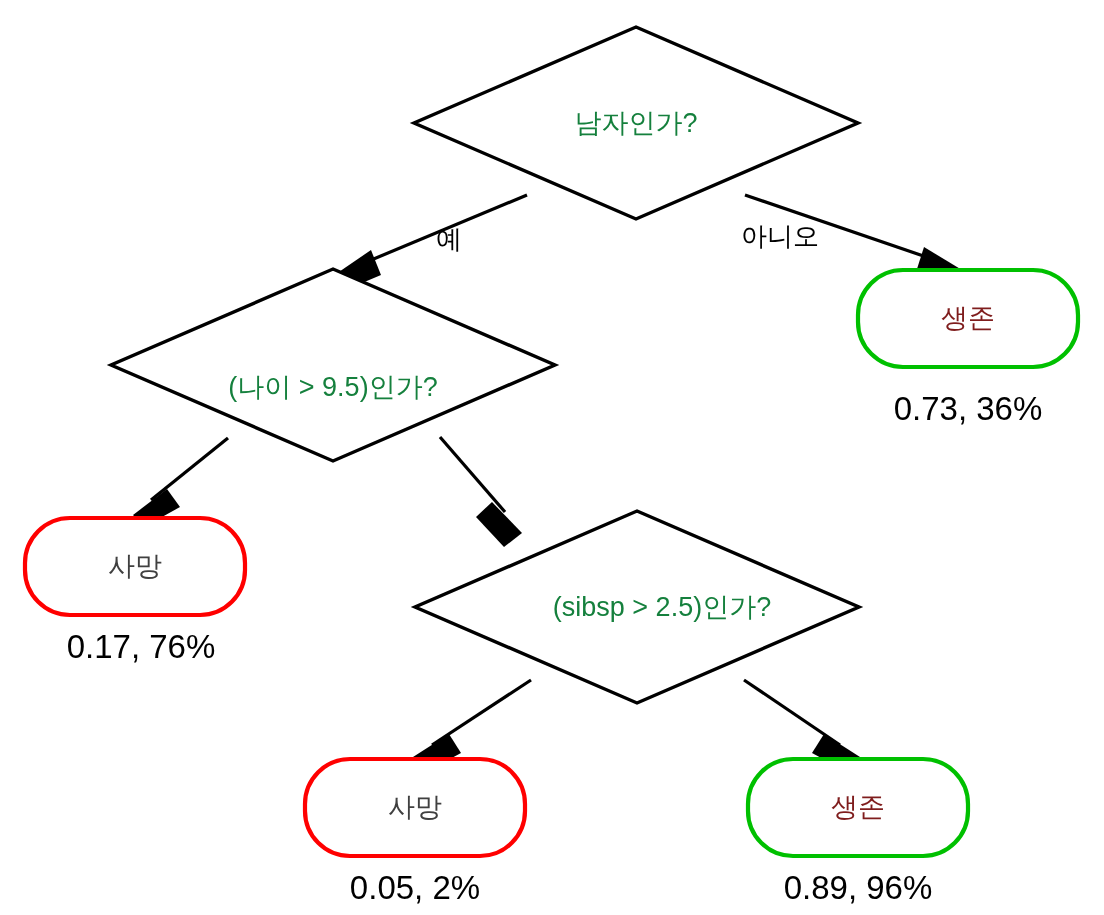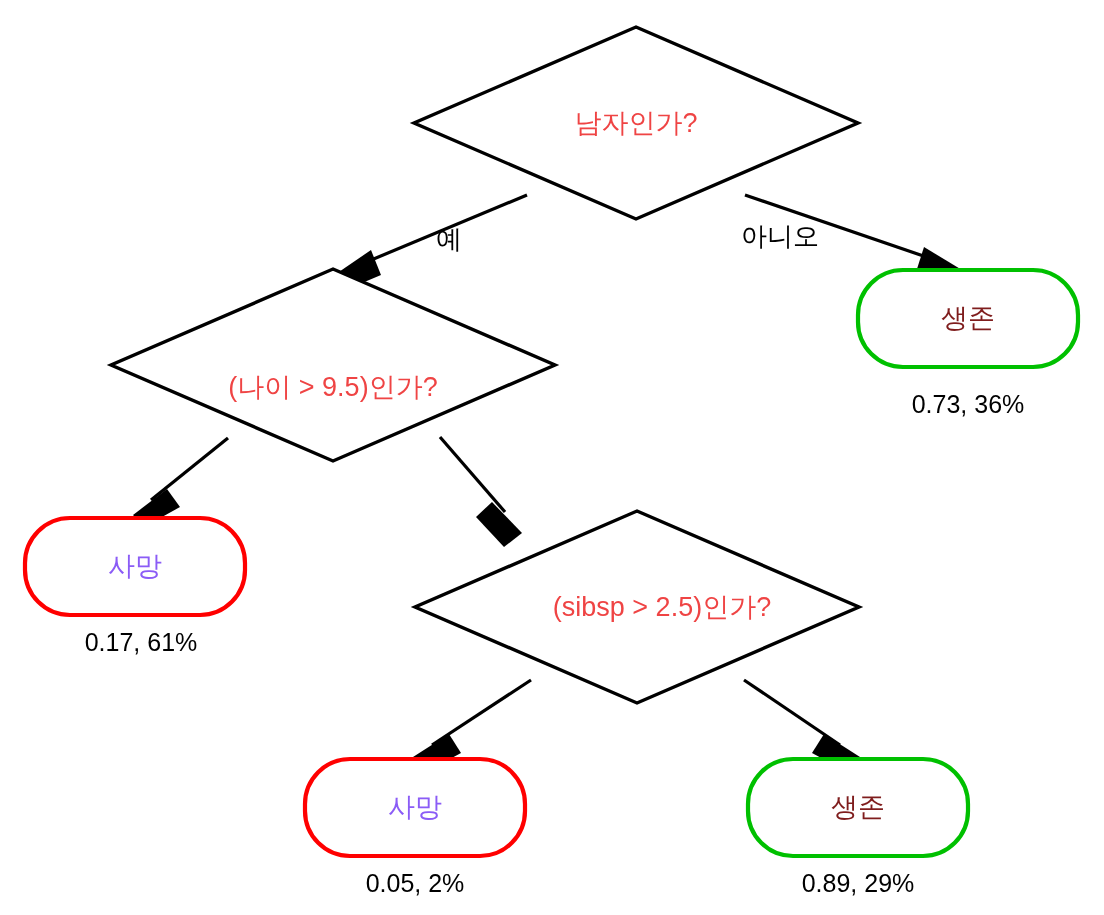--- a/index.html
+++ b/index.html
@@ -53,33 +53,33 @@
   .node-text {
     position: absolute;
     text-align: center;
     white-space: nowrap;
     font-size: 27px;
     line-height: 1;
     transform: translate(-50%, -50%);
     pointer-events: none;
   }
   .decision-text {
-    color: #ef4444;
+    color: #15803d;
   }
   .leaf-text-died {
-    color: #8b5cf6;
+    color: #404040;
   }
   .leaf-text-survived {
     color: #7f1d1d;
   }
   .stat-text {
     position: absolute;
     text-align: center;
     white-space: nowrap;
-    font-size: 25px;
+    font-size: 33px;
     line-height: 1;
     color: #000000;
     transform: translate(-50%, 0);
   }
   .edge-label {
     position: absolute;
     font-size: 26px;
     line-height: 1;
     color: #000000;
     white-space: nowrap;
@@ -147,23 +147,23 @@
   <div class="node-text leaf-text-survived" style="left:968px; top:318px;">생존</div>
 
   <div class="node-text leaf-text-died" style="left:135px; top:566px;">사망</div>
 
   <div class="node-text leaf-text-died" style="left:415px; top:807px;">사망</div>
 
   <div class="node-text leaf-text-survived" style="left:858px; top:807px;">생존</div>
 
   <div class="stat-text" style="left:968px; top:392px;">0.73, 36%</div>
 
-  <div class="stat-text" style="left:141px; top:630px;">0.17, 61%</div>
+  <div class="stat-text" style="left:141px; top:630px;">0.17, 76%</div>
 
   <div class="stat-text" style="left:415px; top:871px;">0.05, 2%</div>
 
-  <div class="stat-text" style="left:858px; top:871px;">0.89, 29%</div>
+  <div class="stat-text" style="left:858px; top:871px;">0.89, 96%</div>
 
   <div class="edge-label" style="left:449px; top:239px;">예</div>
 
   <div class="edge-label" style="left:780px; top:236px;">아니오</div>
 
 </div>
 
 </body></html>

